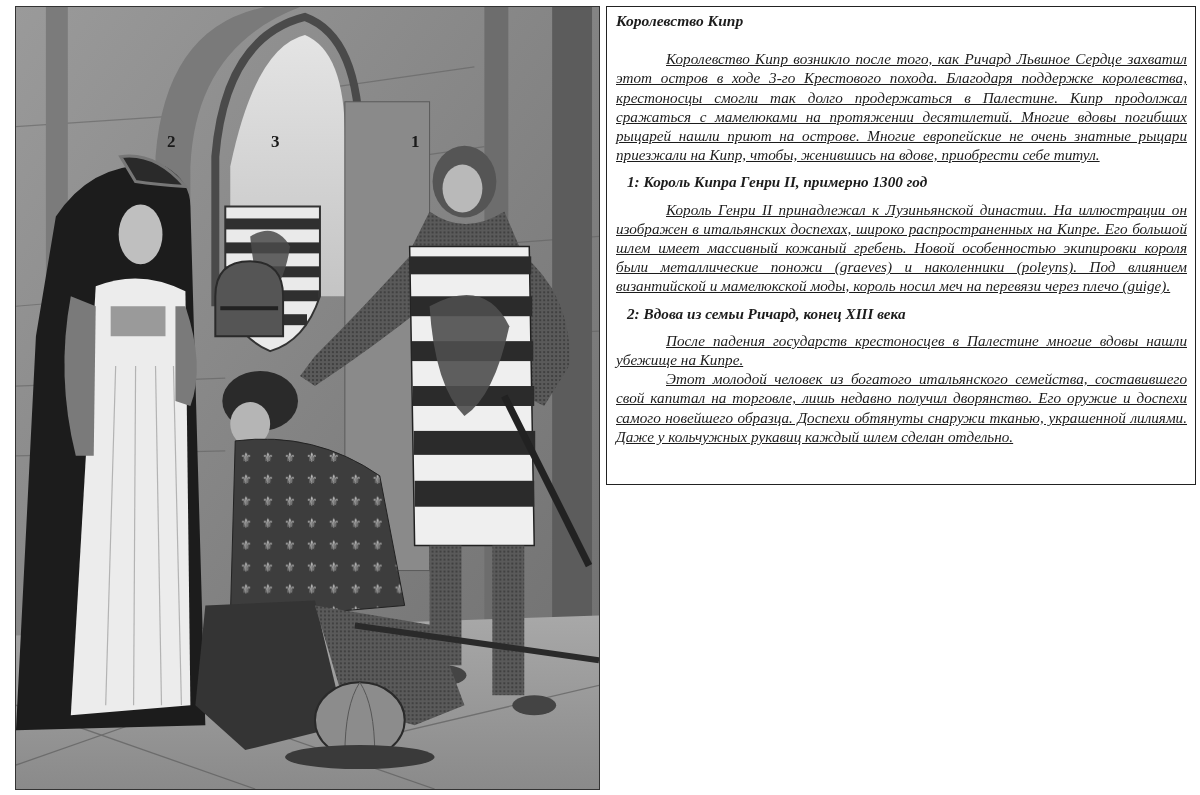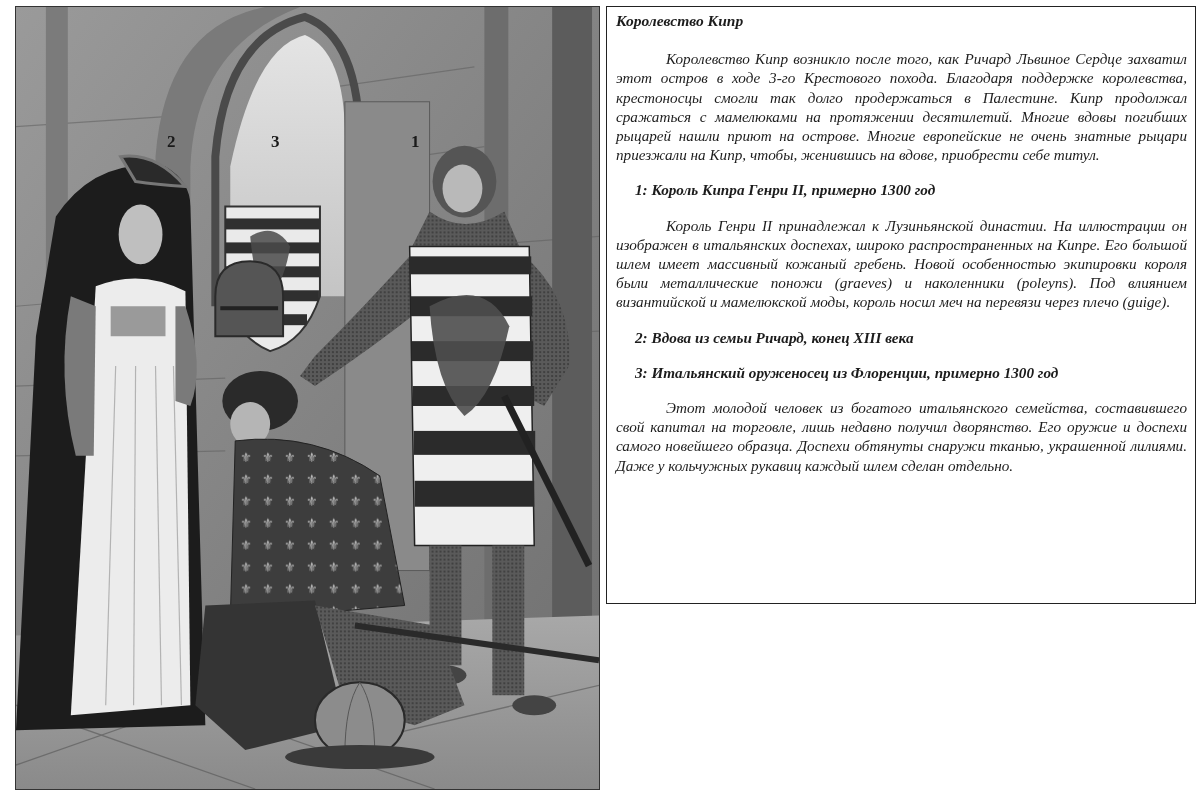--- a/index.html
+++ b/index.html
@@ -13,28 +13,28 @@
     border: 1px solid #333; box-sizing: border-box; overflow: hidden;
     background: #8c8c8c;
   }
   .plate svg { display: block; width: 100%; height: 100%; }
   .fig-label {
     position: absolute; font-family: "Liberation Serif", serif; font-weight: bold;
     font-size: 17px; color: #1a1a1a;
   }
   
   .textbox {
-    position: absolute; left: 606px; top: 6px; width: 590px; height: 598px;
+    position: absolute; left: 606px; top: 6px; width: 590px; height: 479px;
     border: 1.5px solid #222; box-sizing: border-box; background: #fff;
     padding: 4px 8px 0 9px; color: #1c1c1c;
     font-style: italic; font-size: 15.2px; line-height: 19.2px; text-align: justify;
   }
   .box-title { font-weight: bold; font-size: 15.5px; margin: 0 0 19px 0; }
-  .para { margin: 0; text-indent: 50px; hyphens: manual; }
-  .sec-head { font-weight: bold; margin: 16px; text-indent: 3px; }
+  .para { margin: 0; text-indent: 50px; hyphens: manual; text-decoration: underline; }
+  .sec-head { font-weight: bold; margin: 8px; text-indent: 3px; }
 </style>
 </head>
 <body>
 
 <div class="plate">
   <svg viewBox="0 0 585 784" preserveAspectRatio="none">
     <defs>
       <linearGradient id="wallG" x1="0" y1="0" x2="1" y2="1">
         <stop offset="0" stop-color="#9a9a9a"></stop>
           <stop offset="1" stop-color="#6e6e6e"></stop>
@@ -159,16 +159,16 @@
 </div>
 
 <div class="textbox">
   <p class="box-title">Королевство Кипр</p>
   <p class="para">Королевство Кипр возникло после того, как Ричард Львиное Сердце захватил этот остров в ходе 3-го Крестового похода. Благодаря поддержке королевства, крестоносцы смогли так долго продержаться в Палестине. Кипр продолжал сражаться с мамелюками на протяжении десятилетий. Многие вдовы погибших рыцарей нашли приют на острове. Многие европейские не очень знатные рыцари приезжали на Кипр, чтобы, женившись на вдове, приобрести себе титул.</p>
 
   <p class="sec-head">1: Король Кипра Генри II, примерно 1300 год</p>
   <p class="para">Король Генри II принадлежал к Лузиньянской династии. На иллюстрации он изображен в итальянских доспехах, широко распространенных на Кипре. Его большой шлем имеет массивный кожаный гребень. Новой особенностью экипировки короля были металлические поножи (graeves) и наколенники (poleyns). Под влиянием византийской и мамелюкской моды, король носил меч на перевязи через плечо (guige).</p>
 
   <p class="sec-head">2: Вдова из семьи Ричард, конец XIII века</p>
+  <p class="para">После падения государств крестоносцев в Палестине многие вдовы нашли убежище на Кипре.</p>
 
-  <p class="sec-head">3: Итальянский оруженосец из Флоренции, примерно 1300 год</p>
   <p class="para">Этот молодой человек из богатого итальянского семейства, составившего свой капитал на торговле, лишь недавно получил дворянство. Его оружие и доспехи самого новейшего образца. Доспехи обтянуты снаружи тканью, украшенной лилиями. Даже у кольчужных рукавиц каждый шлем сделан отдельно.</p>
 </div>
 
 </body></html>

